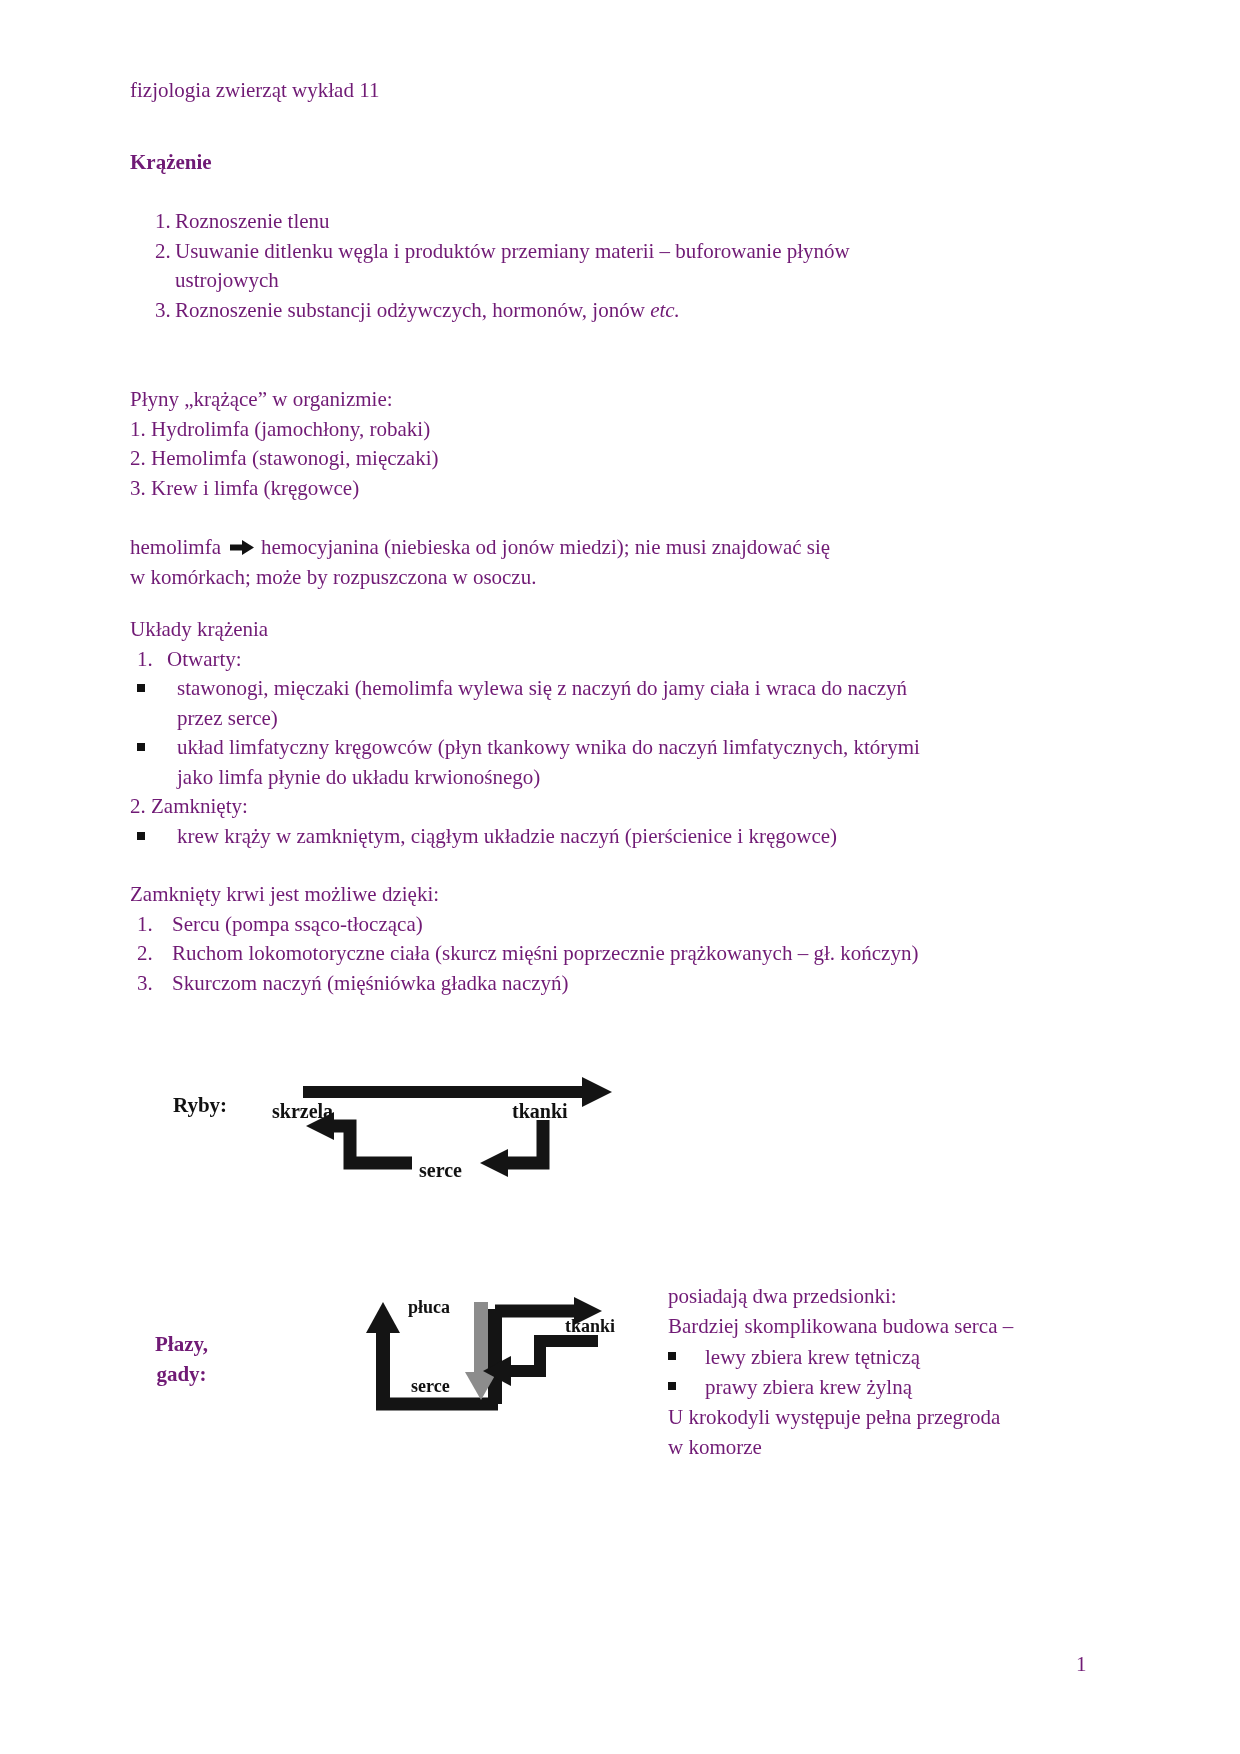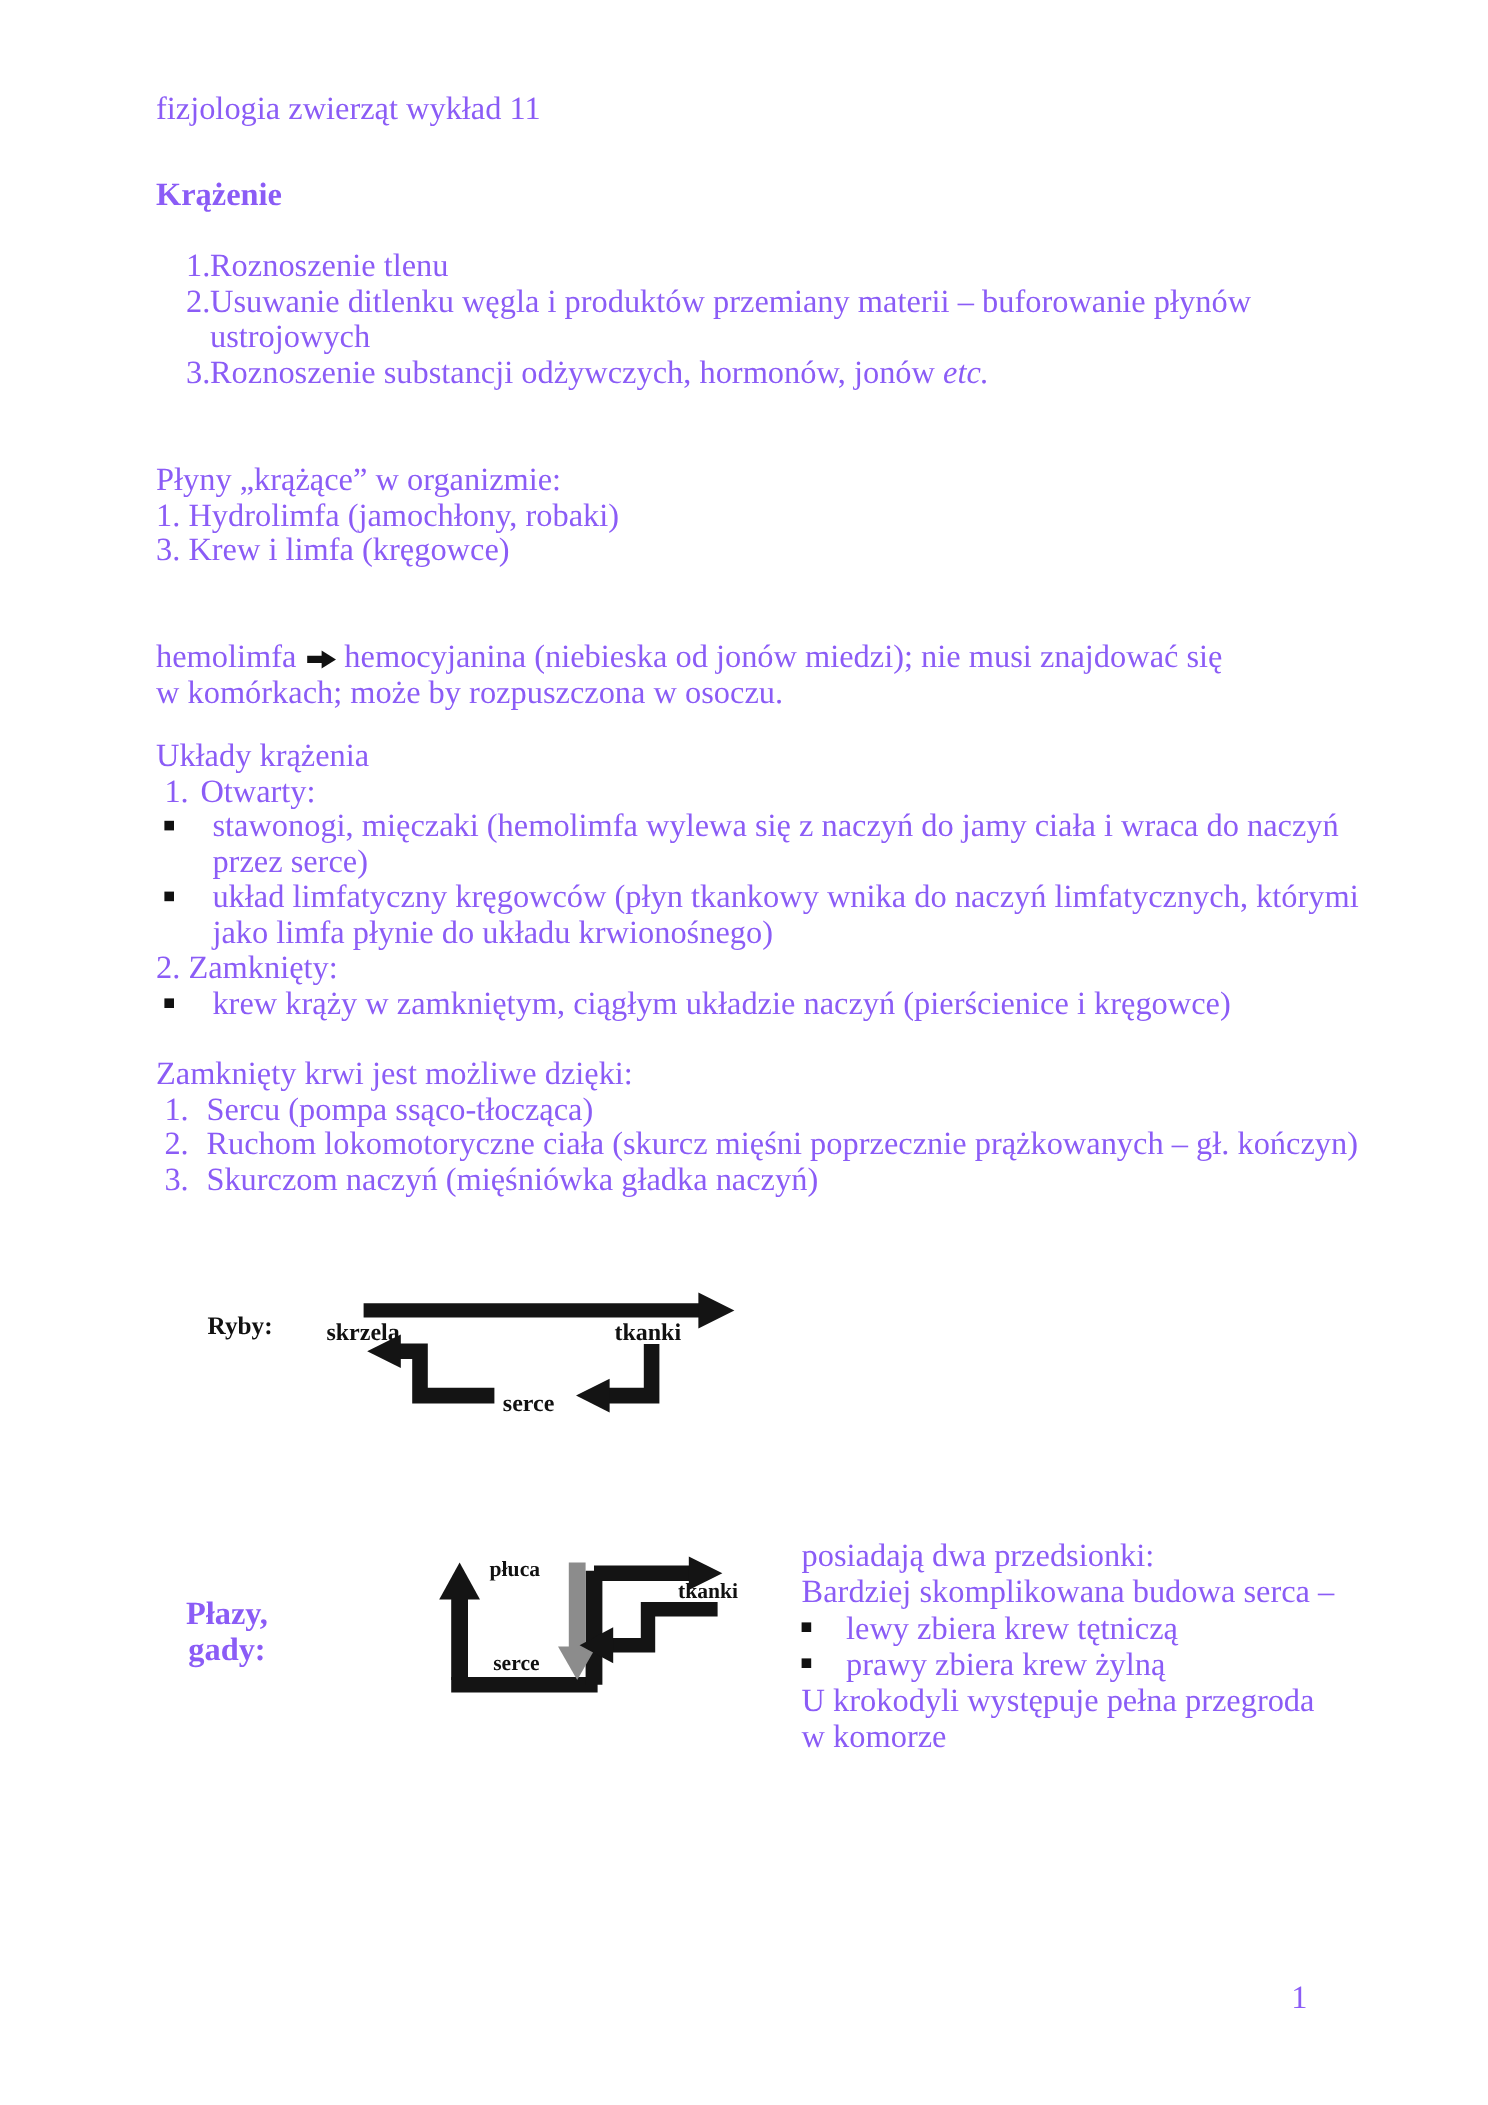--- a/index.html
+++ b/index.html
@@ -1,19 +1,19 @@
 <!DOCTYPE html>
 <html lang="pl"><head>
 <meta charset="utf-8">
 <style>
   html,body{margin:0;padding:0;background:#ffffff;}
   .page{position:relative;width:1240px;height:1754px;background:#ffffff;overflow:hidden;
         font-family:"Liberation Serif","DejaVu Serif",serif;color:#111;}
   .abs{position:absolute;}
-  .t{font-size:27px;line-height:29.5px;color:#8b5cf6;white-space:nowrap;}
+  .t{font-size:21px;line-height:29.5px;color:#701a75;white-space:nowrap;}
   .b{font-weight:bold;}
   .i{font-style:italic;}
   .row{display:flex;align-items:baseline;}
   .num{display:inline-block;flex:0 0 auto;}
   .sqwrap{display:flex;}
   .sq{width:8px;height:8px;background:#111;flex:0 0 8px;margin-top:10px;}
   .lbl{font-weight:bold;white-space:nowrap;text-align:center;}
   .arrow-inline{display:inline-block;vertical-align:-2px;margin:0 6px 0 8px;}
   svg{display:block;}
 </style>
@@ -38,20 +38,21 @@
     <div style="padding-left:45px;">ustrojowych</div>
     <div class="row" style="padding-left:25px;">
       <span class="num" style="width:20px;">3.</span>
       <span><span>Roznoszenie substancji odżywczych, hormonów, jonów </span><span class="i">etc.</span></span>
     </div>
   </div>
 
   <div class="abs t" style="left:130px;top:385px;">
     <div>Płyny „krążące” w organizmie:</div>
     <div>1. Hydrolimfa (jamochłony, robaki)</div>
+    <div>2. Hemolimfa (stawonogi, mięczaki)</div>
     <div>3. Krew i limfa (kręgowce)</div>
   </div>
 
   <div class="abs t" style="left:130px;top:533px;">
     <div><span>hemolimfa</span><span class="arrow-inline"><svg width="26" height="17" viewBox="0 0 26 17">
             <line x1="1" y1="8.5" x2="15" y2="8.5" stroke="#111" stroke-width="6"></line>
             <polygon points="25,8.5 13,1 13,16" fill="#111"></polygon>
           </svg></span><span>hemocyjanina (niebieska od jonów miedzi); nie musi znajdować się</span></div>
     <div>w komórkach; może by rozpuszczona w osoczu.</div>
   </div>

